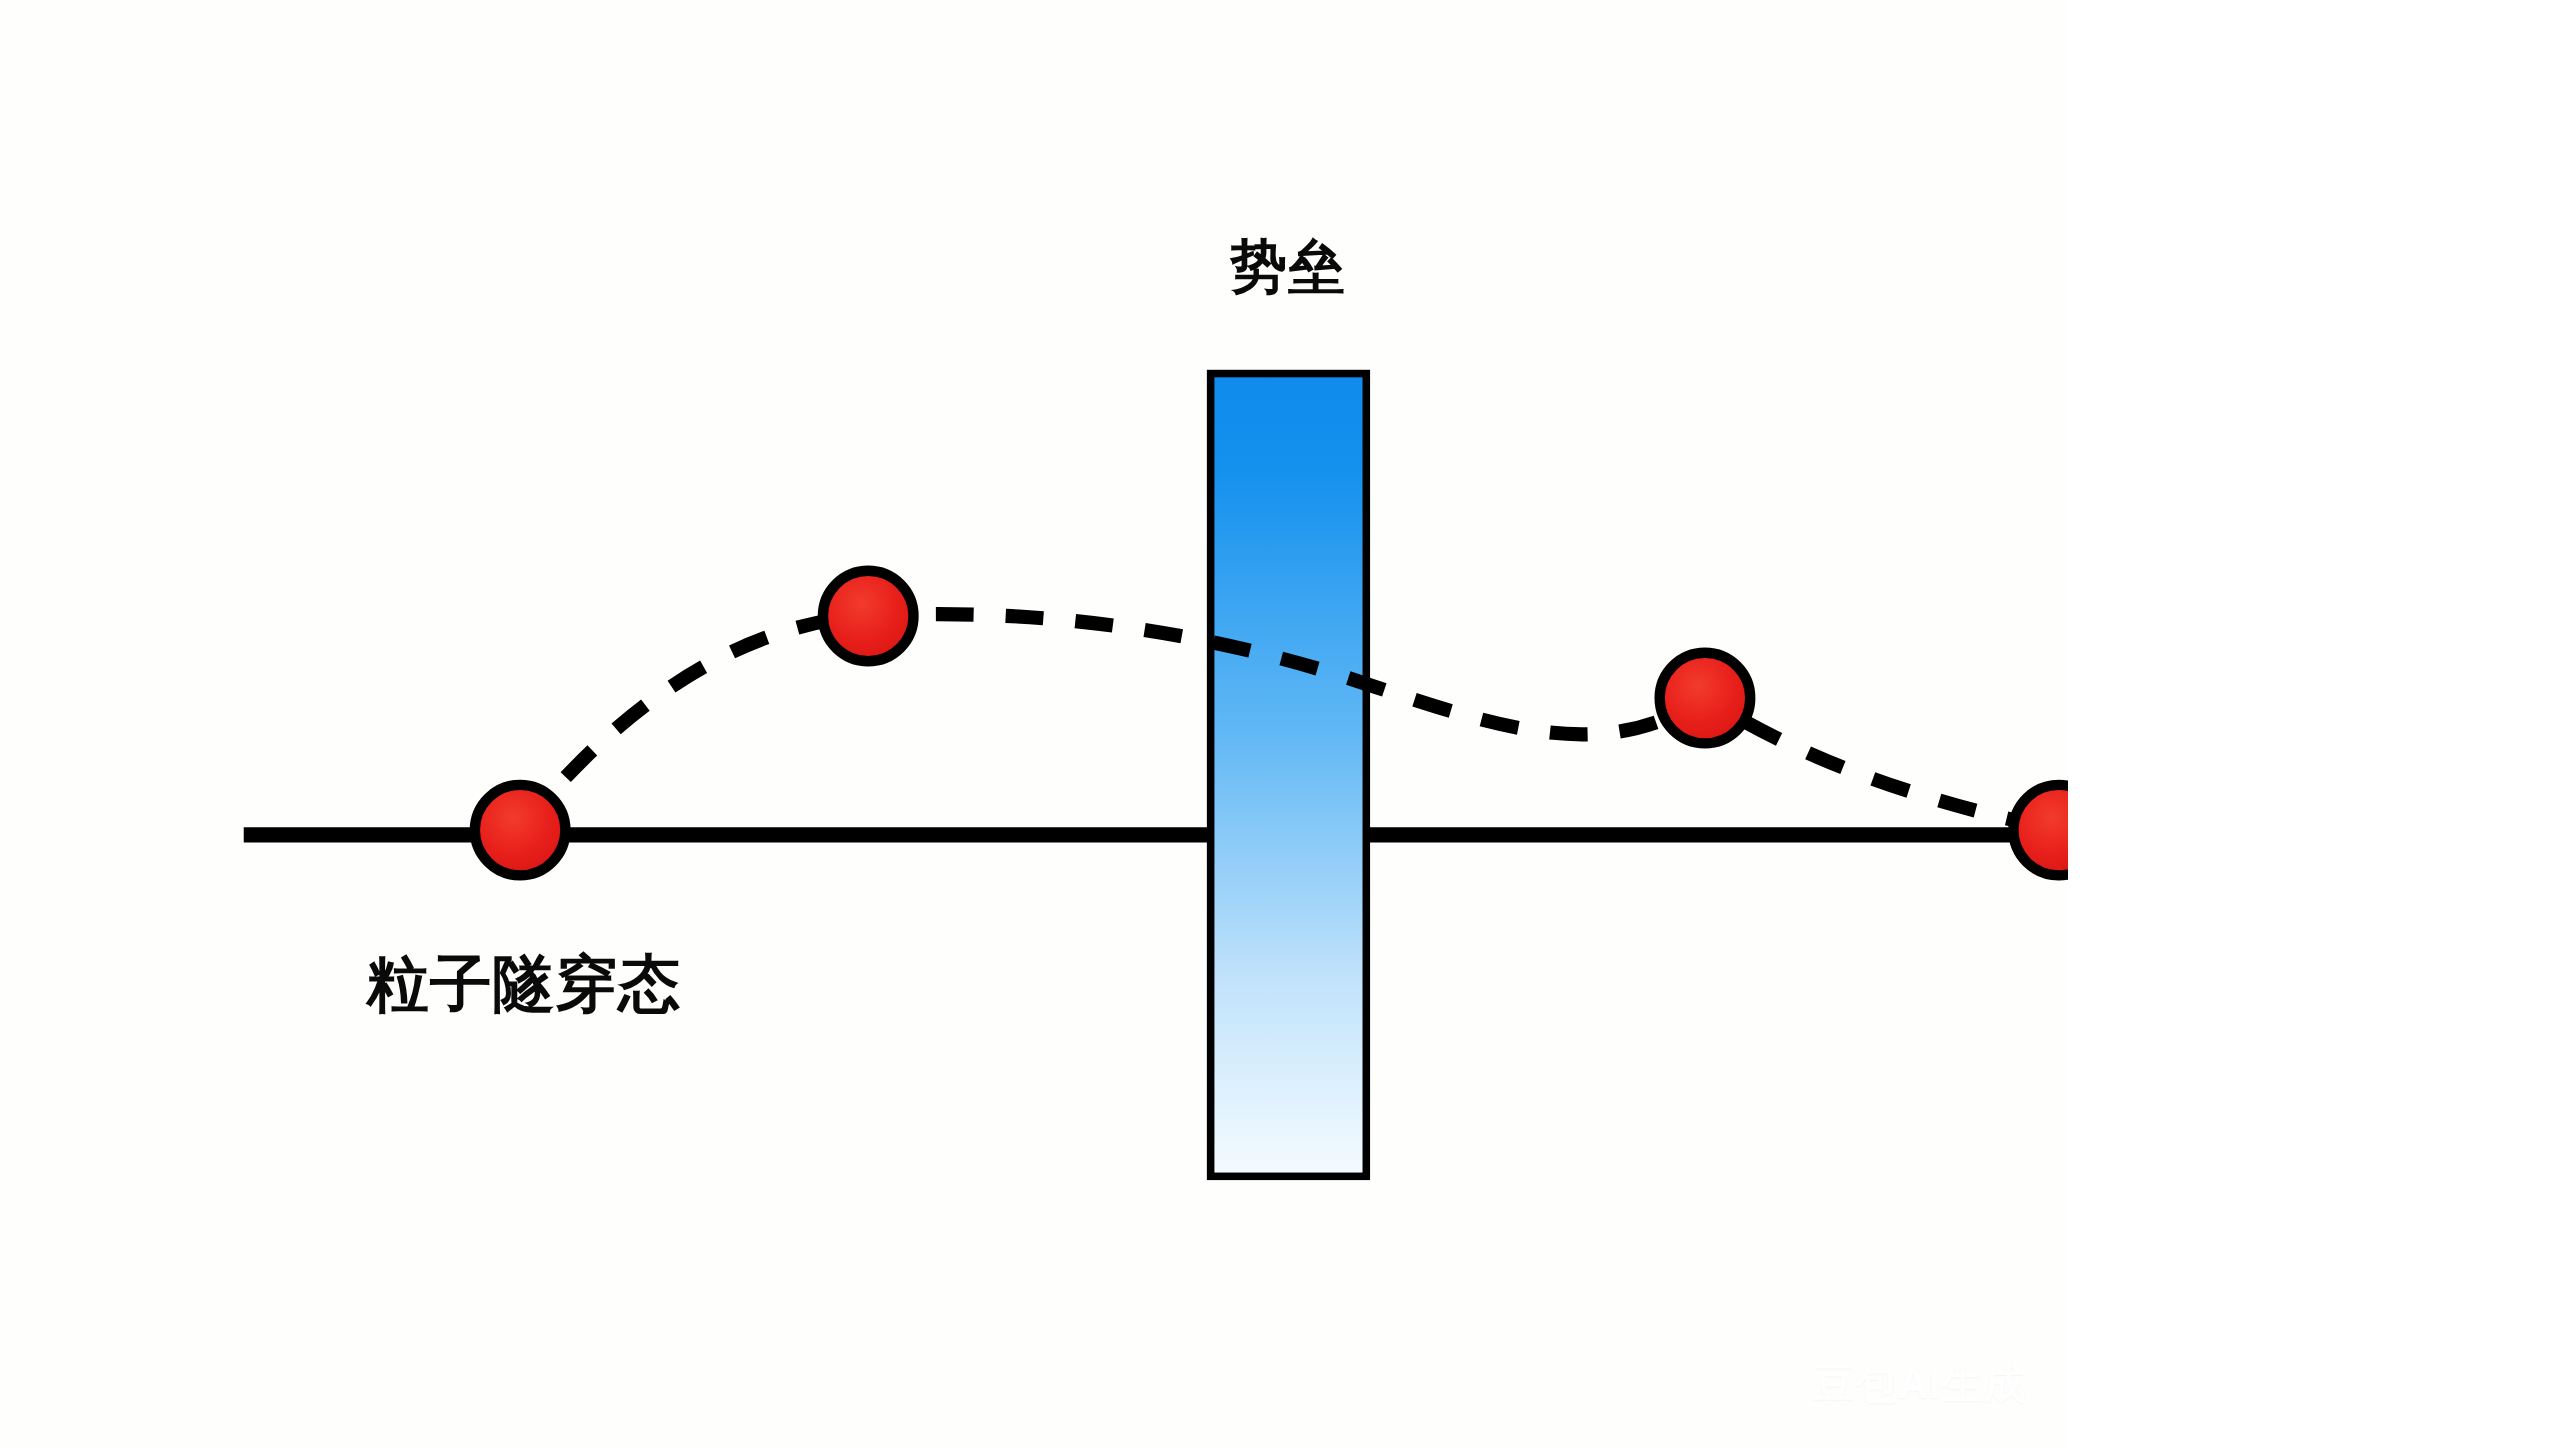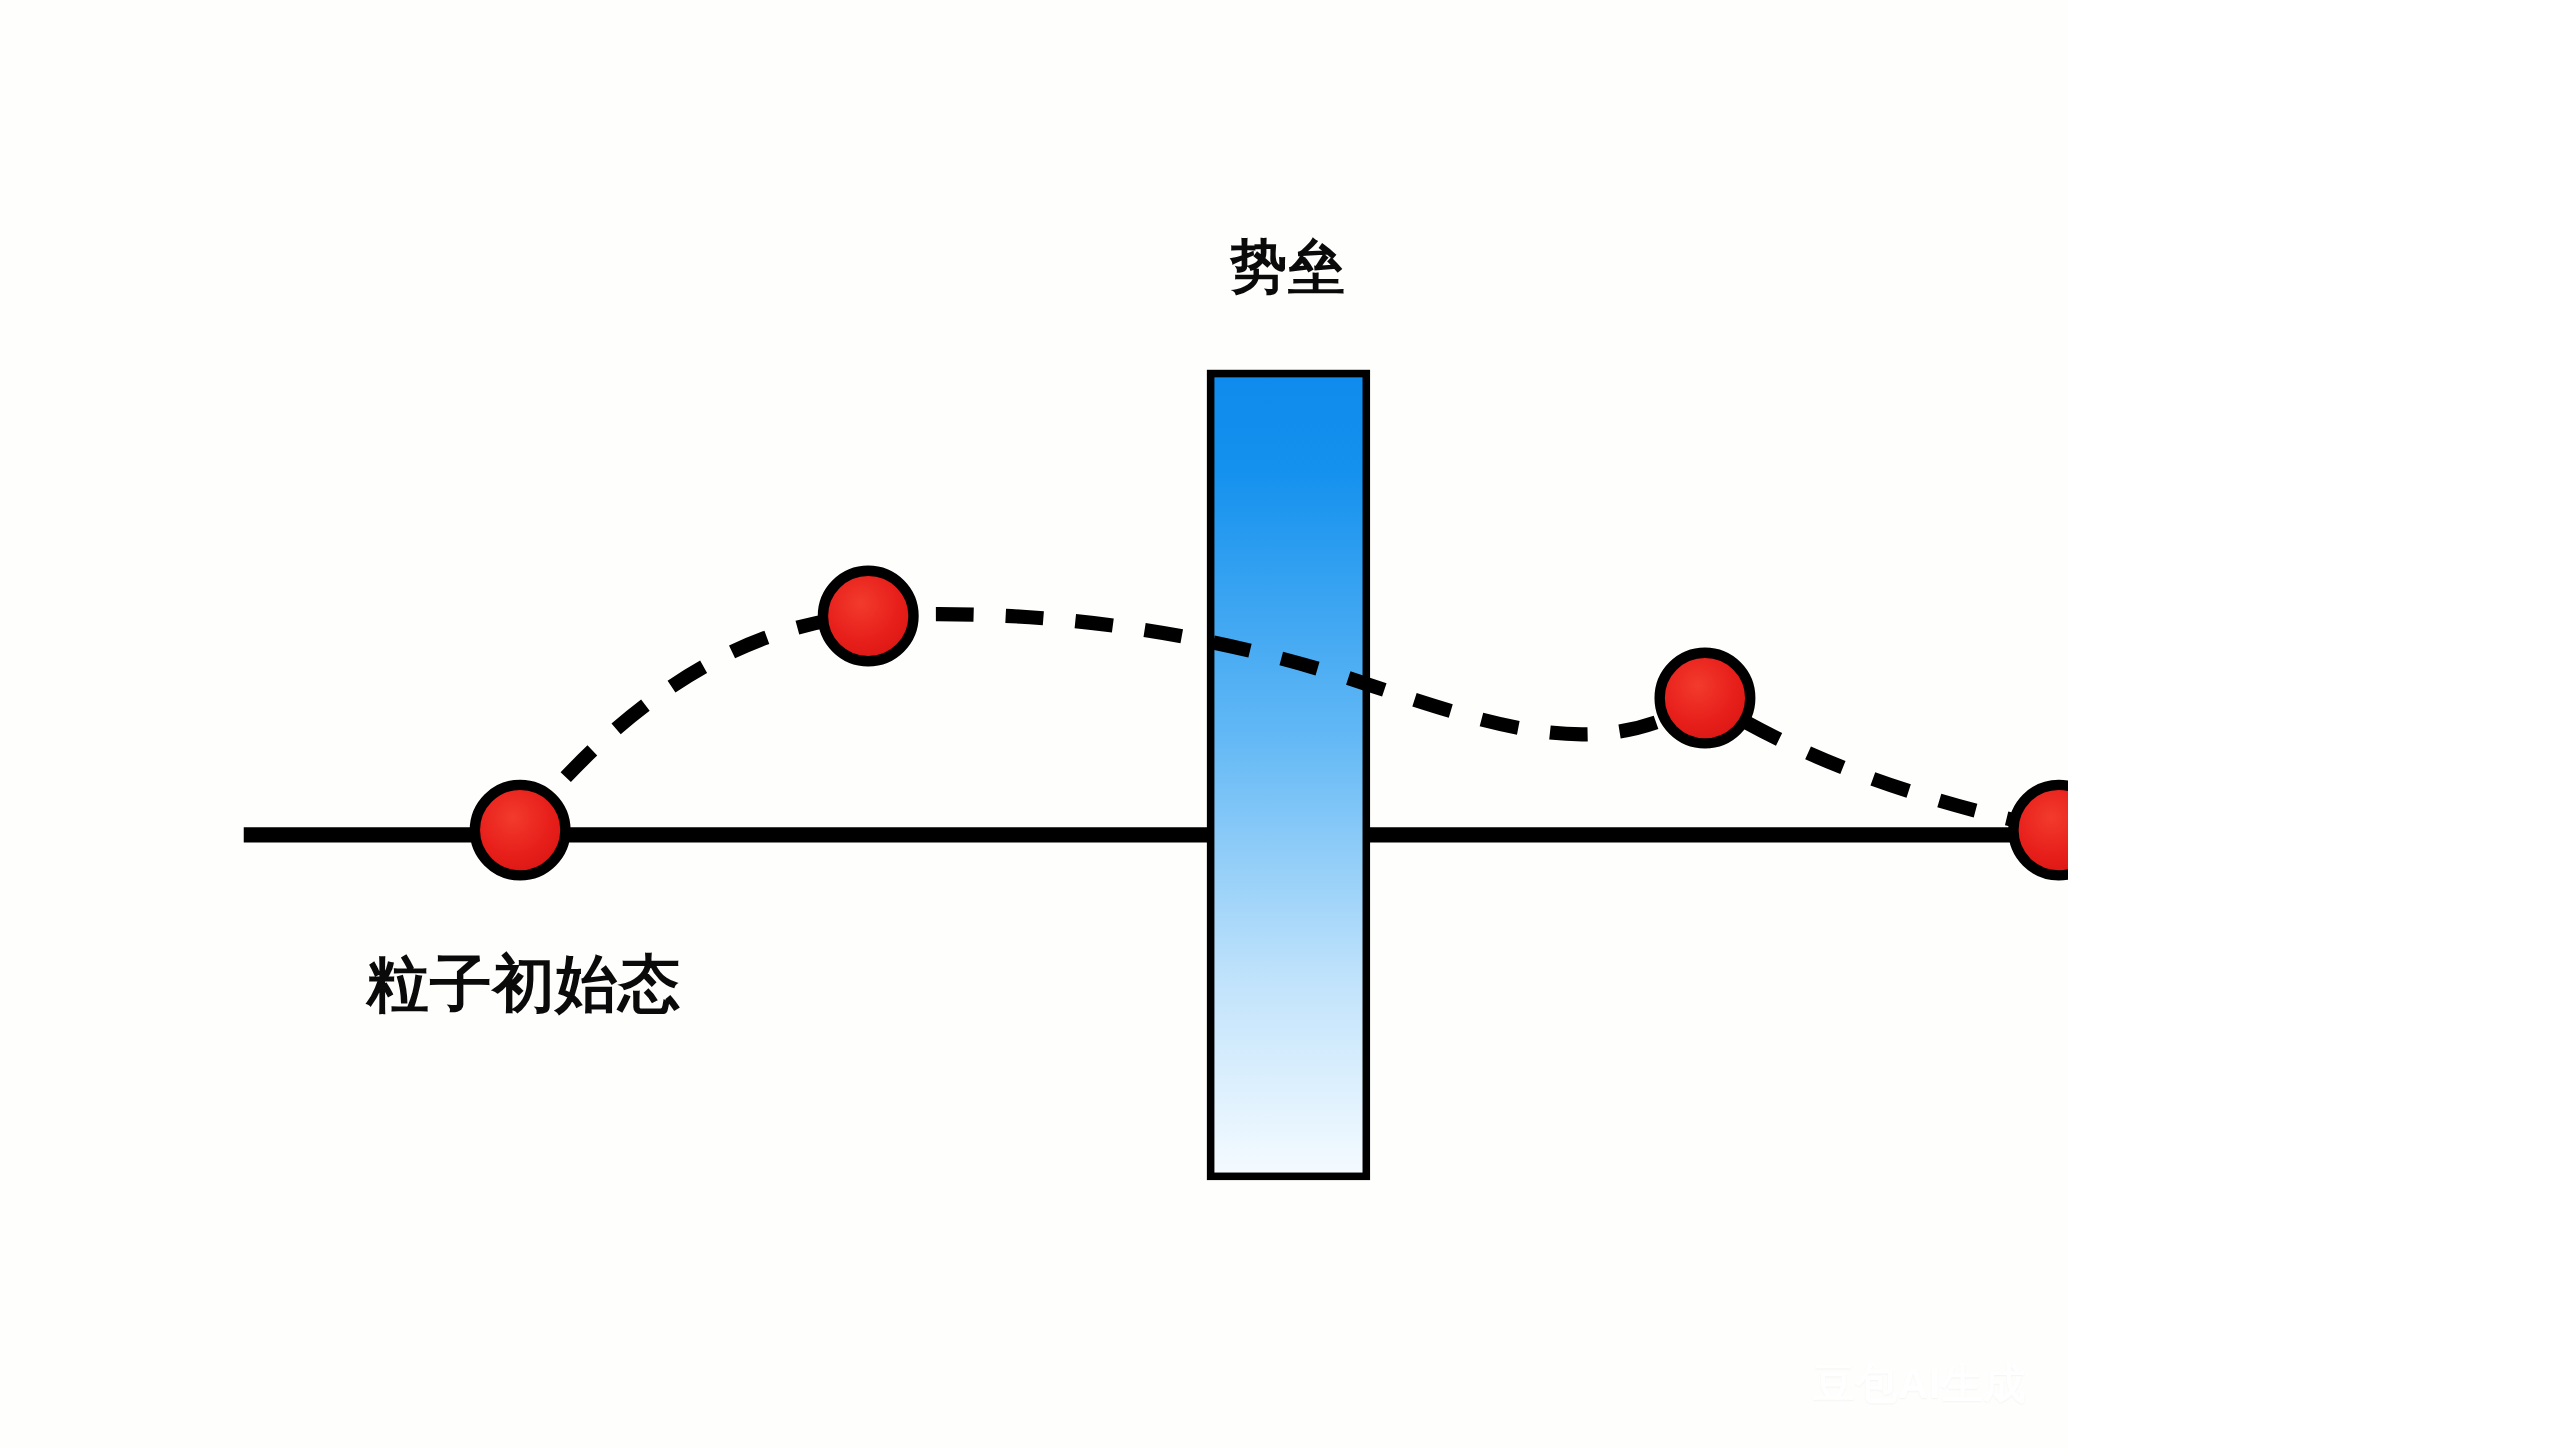--- a/index.html
+++ b/index.html
@@ -94,19 +94,19 @@
 
     <circle cx="551" cy="880" r="48" fill="url(#particle-grad)" stroke="#000000" stroke-width="11"></circle>
     <circle cx="920" cy="653" r="48" fill="url(#particle-grad)" stroke="#000000" stroke-width="11"></circle>
     <circle cx="1807" cy="740" r="48" fill="url(#particle-grad)" stroke="#000000" stroke-width="11"></circle>
     <circle cx="2182" cy="880" r="48" fill="url(#particle-grad)" stroke="#000000" stroke-width="11"></circle>
 
   </svg>
 
   <div class="lbl" id="barrier-title" style="left: 1288px;">势垒</div>
 
-  <div class="lbl" id="label-initial" style="left: 524px;">粒子初始态</div>
+  <div class="lbl" id="label-initial" style="left: 524px;">粒子隧穿态</div>
 
 
   <div id="watermark">豆包AI生成</div>
 
 </div>
 
 
 </body></html>

